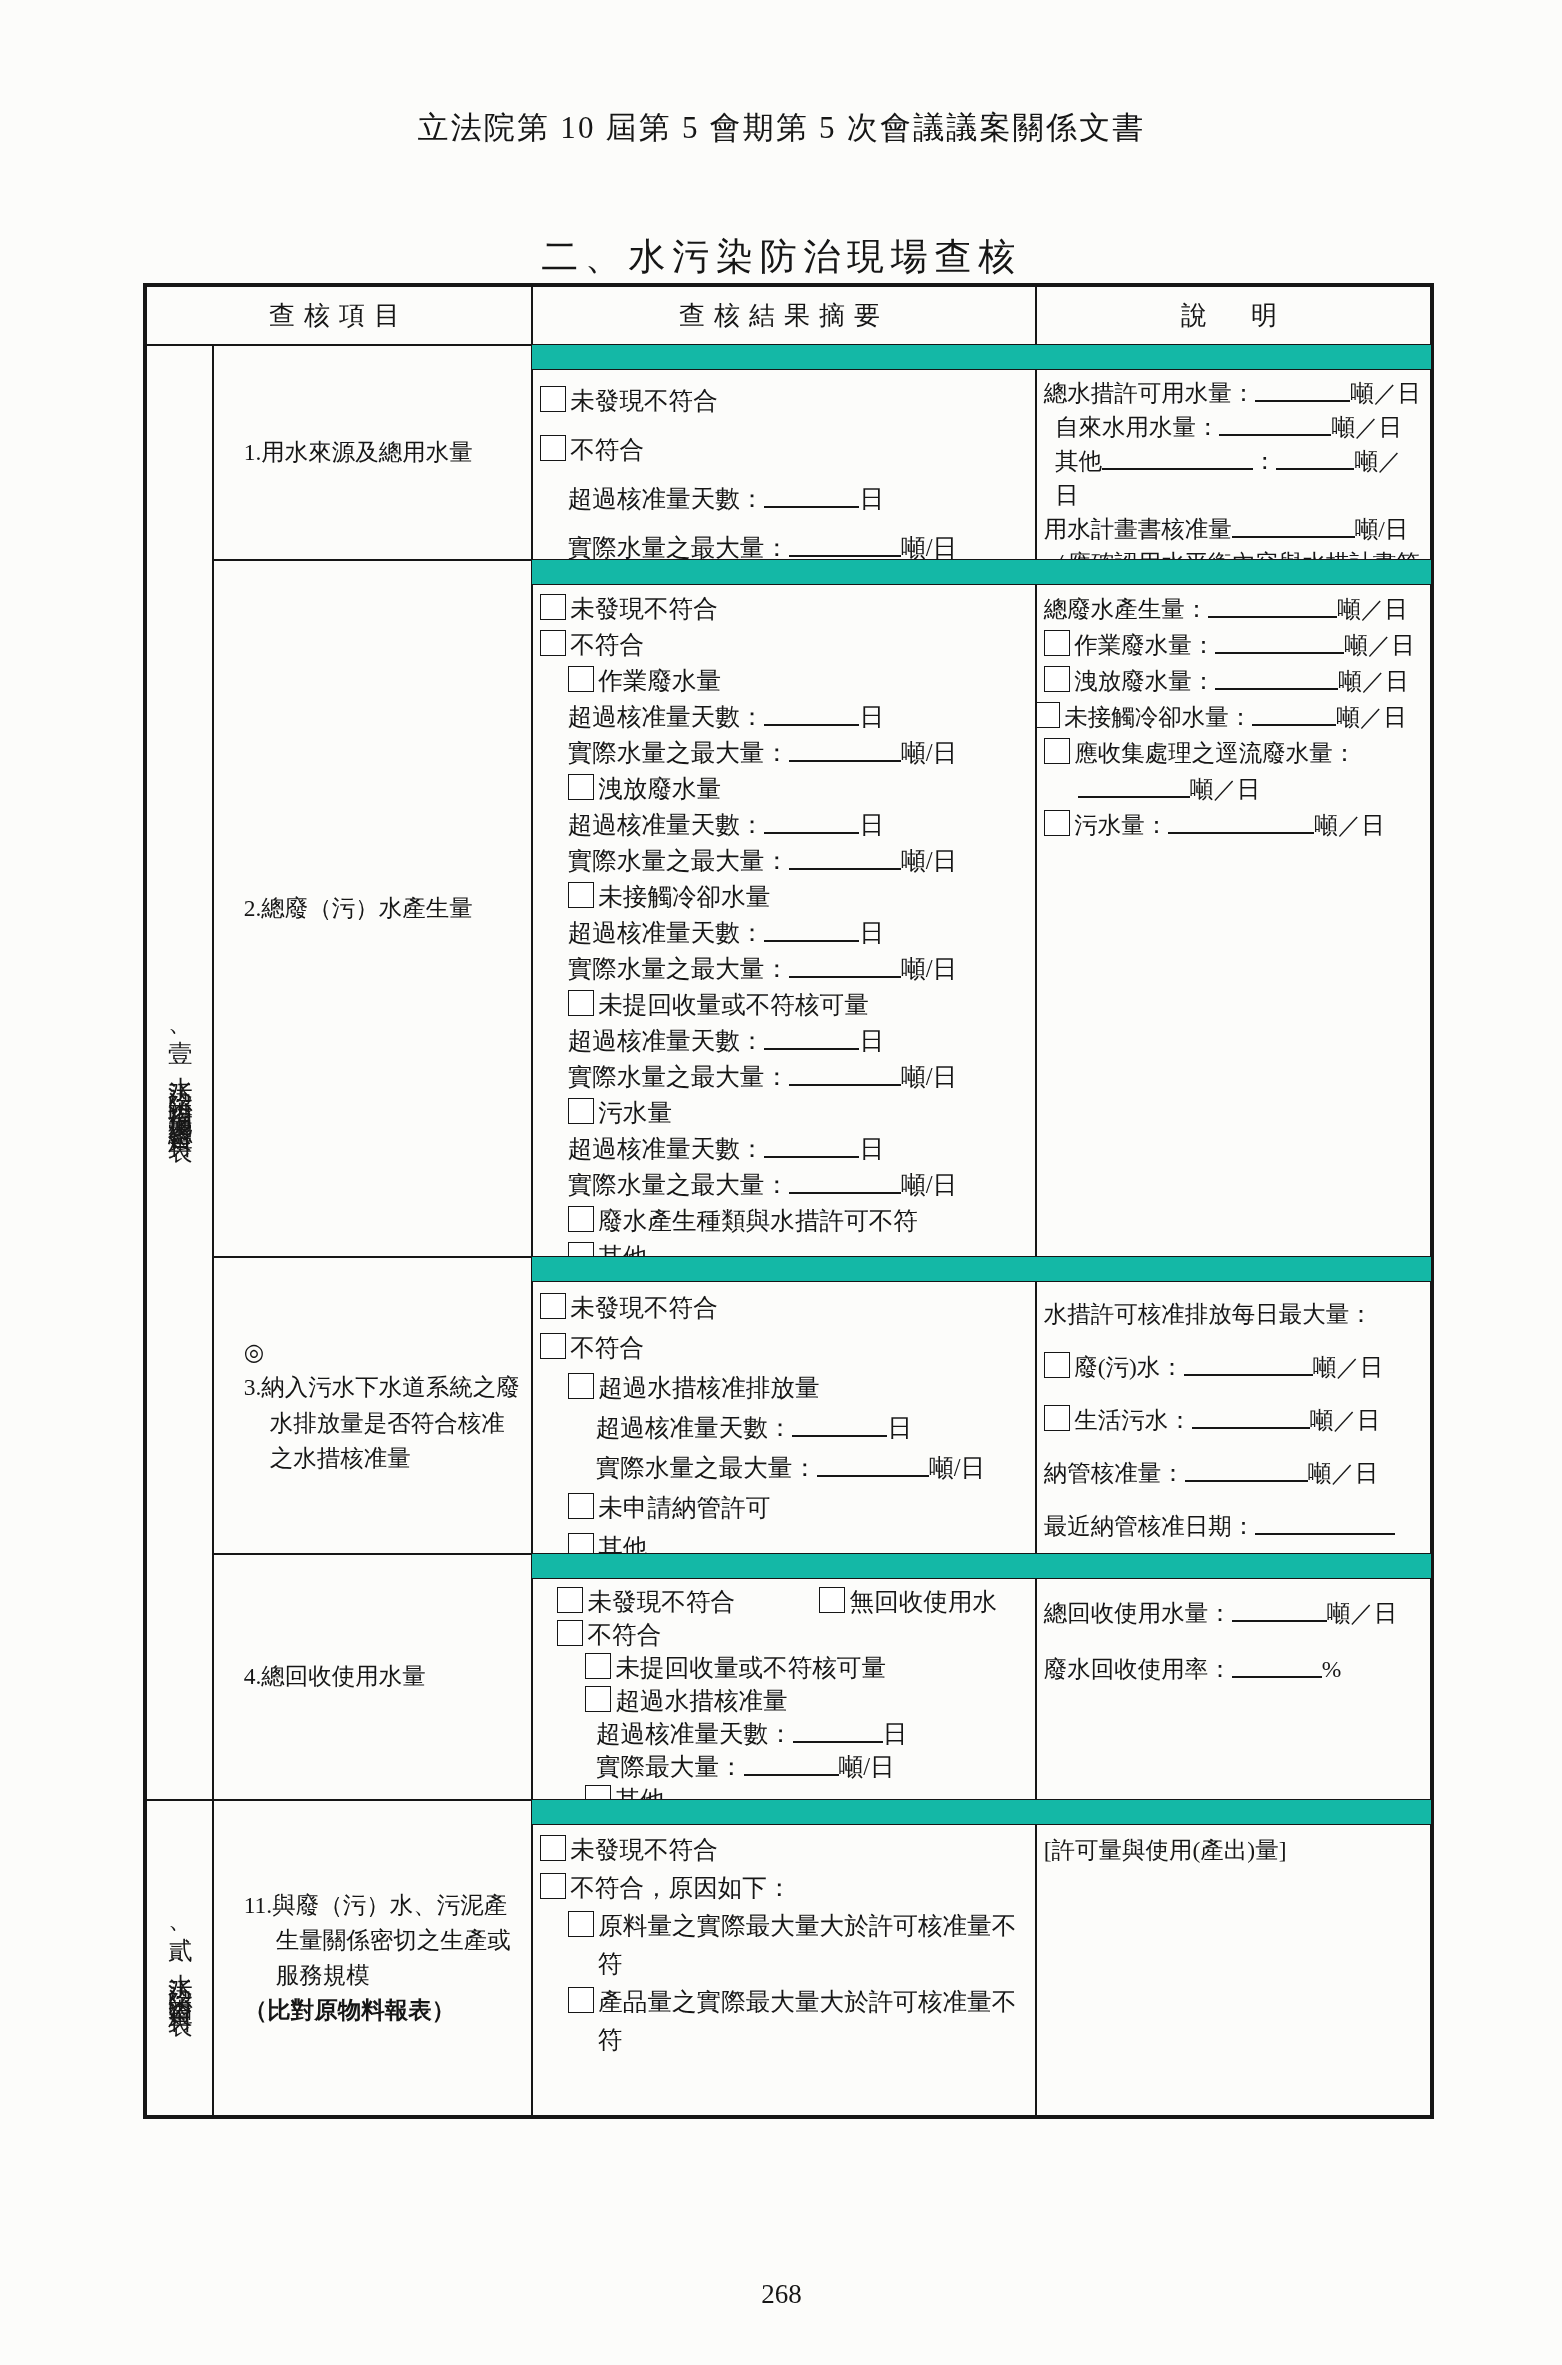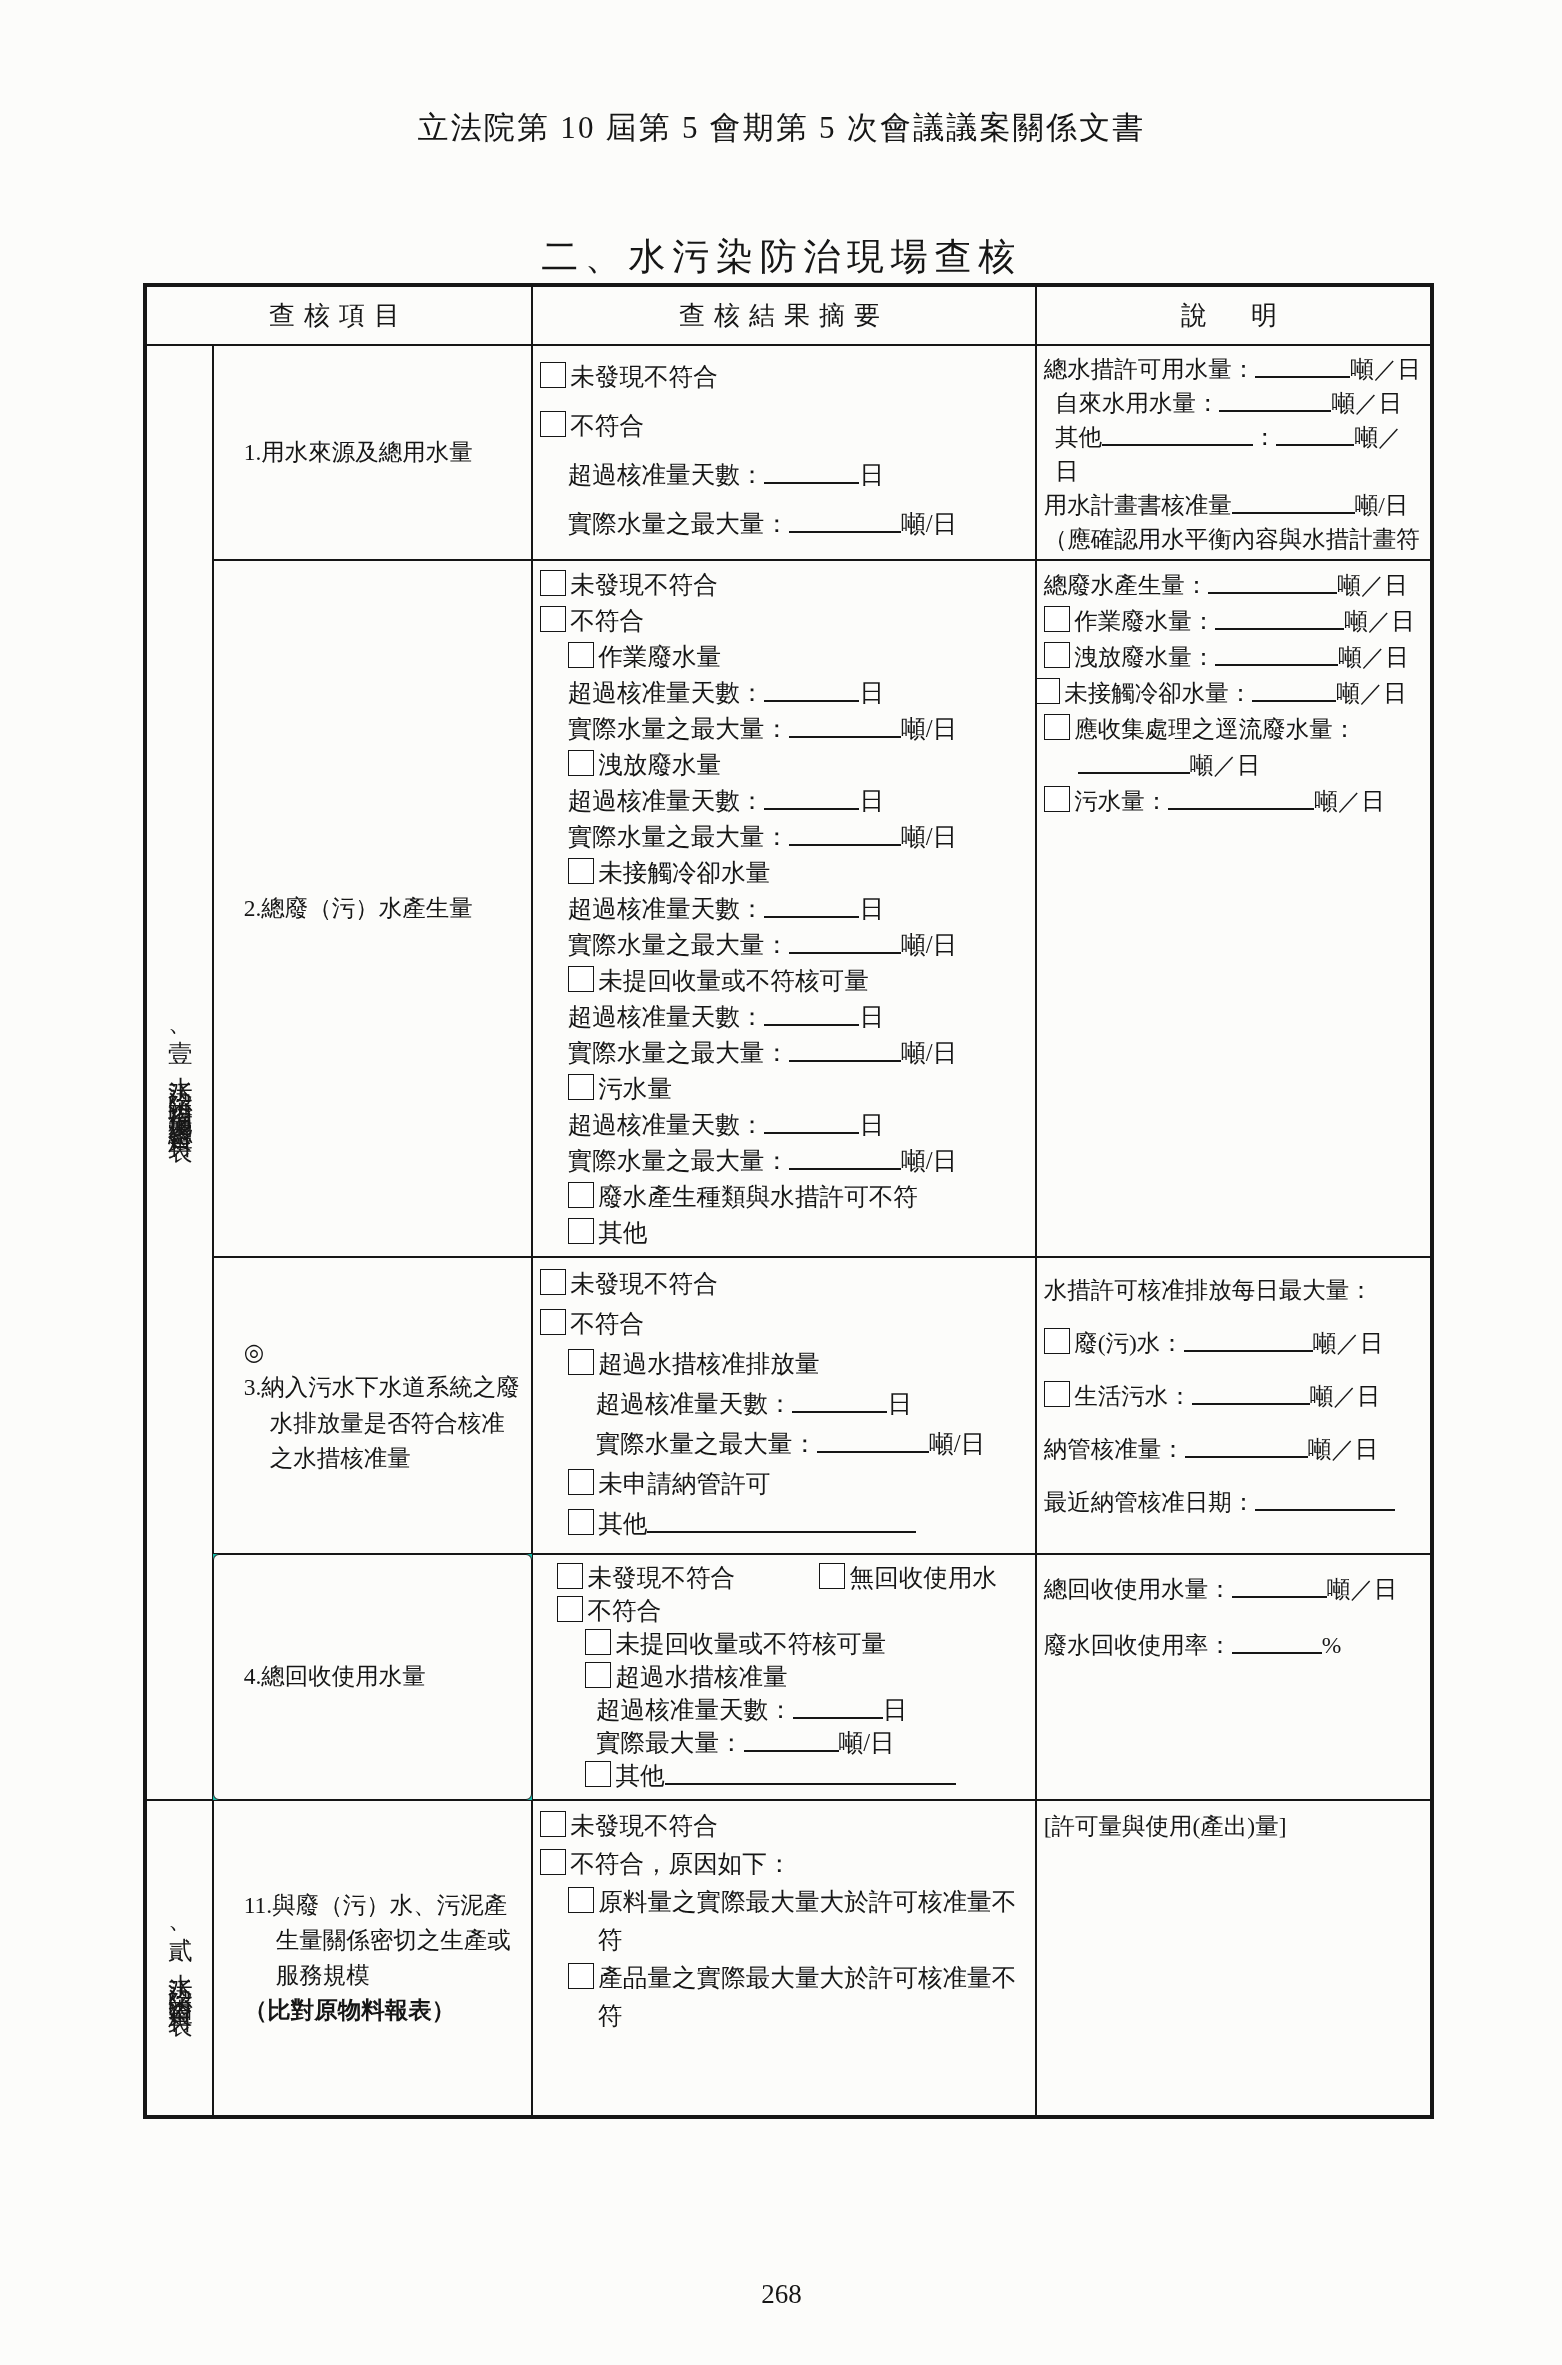--- a/index.html
+++ b/index.html
@@ -15,21 +15,21 @@
         border:3.4px solid #161616;background:#14b8a6;}
   .cell{border:1.1px solid #161616;box-sizing:border-box;overflow:hidden;background:#fcfcfa;}
   .th{display:flex;align-items:center;justify-content:center;
       font-size:26px;letter-spacing:9px;}
   .side{display:flex;align-items:center;justify-content:center;}
   .side span{writing-mode:vertical-rl;font-size:24.6px;letter-spacing:5.6px;line-height:1.0;}
   .item-cell{display:flex;flex-direction:column;justify-content:center;
              padding:6.7px;font-size:23.5px;}
   .item-p{line-height:1.5;margin-left:23px;}
   .item-p.bold{font-weight:bold;}
-  .body-cell{padding:5.6px 6.7px;font-size:24.6px;}
+  .body-cell{padding:5.6px 6.7px;font-size:24.6px;margin-top:24px;}
   .note-cell{font-size:23.5px;}
   .line{white-space:normal;}
   .cb{display:inline-block;box-sizing:border-box;width:26px;height:26px;
       border:1.7px solid #161616;margin-right:4.5px;vertical-align:-3.9px;background:#fff;}
   .blank{display:inline-block;border-bottom:2.2px solid #161616;height:17px;
          vertical-align:-1.1px;}
   .spacer{display:inline-block;height:5.6px;}
   .page-number{position:absolute;top:2279px;left:0;width:100%;text-align:center;
                font-size:27px;}
 </style>
@@ -109,21 +109,21 @@
         <div class="line" style="line-height: 40px; text-indent: -30px; padding-left: 58px;"><span class="cb"></span><span>未申請納管許可</span></div>
         <div class="line" style="line-height: 40px; text-indent: -30px; padding-left: 58px;"><span class="cb"></span><span>其他</span><span class="blank" style="width: 269px;"></span></div>
       </div>
       <div class="cell body-cell note-cell" style="grid-area: 4 / 4;">
         <div class="line" style="line-height: 53px; padding-left: 0px;"><span>水措許可核准排放每日最大量：</span></div>
         <div class="line" style="line-height: 53px; text-indent: -30px; padding-left: 30px;"><span class="cb"></span><span>廢(污)水：</span><span class="blank" style="width: 129px;"></span><span>噸／日</span></div>
         <div class="line" style="line-height: 53px; text-indent: -30px; padding-left: 30px;"><span class="cb"></span><span>生活污水：</span><span class="blank" style="width: 118px;"></span><span>噸／日</span></div>
         <div class="line" style="line-height: 53px; padding-left: 0px;"><span>納管核准量：</span><span class="blank" style="width: 123px;"></span><span>噸／日</span></div>
         <div class="line" style="line-height: 53px; padding-left: 0px;"><span>最近納管核准日期：</span><span class="blank" style="width: 140px;"></span></div>
       </div>
-      <div class="cell item-cell" style="grid-area: 5 / 2; border-radius: 6px;">
+      <div class="cell item-cell" style="grid-area: 5 / 2;">
         <div class="item-p" style="padding-left: 26px; text-indent: -26px;">4.總回收使用水量</div>
       </div>
       <div class="cell body-cell" style="grid-area: 5 / 3; padding-left: 24px;">
         <div class="line" style="line-height: 33px; text-indent: -30px; padding-left: 30px;"><span class="cb"></span><span>未發現不符合</span><span class="spacer" style="width: 84px;"></span><span class="cb"></span><span>無回收使用水</span></div>
         <div class="line" style="line-height: 33px; text-indent: -30px; padding-left: 30px;"><span class="cb"></span><span>不符合</span></div>
         <div class="line" style="line-height: 33px; text-indent: -30px; padding-left: 58px;"><span class="cb"></span><span>未提回收量或不符核可量</span></div>
         <div class="line" style="line-height: 33px; text-indent: -30px; padding-left: 58px;"><span class="cb"></span><span>超過水措核准量</span></div>
         <div class="line" style="line-height: 33px; padding-left: 39px;"><span>超過核准量天數：</span><span class="blank" style="width: 90px;"></span><span>日</span></div>
         <div class="line" style="line-height: 33px; padding-left: 39px;"><span>實際最大量：</span><span class="blank" style="width: 95px;"></span><span>噸/日</span></div>
         <div class="line" style="line-height: 33px; text-indent: -30px; padding-left: 58px;"><span class="cb"></span><span>其他</span><span class="blank" style="width: 291px;"></span></div>

